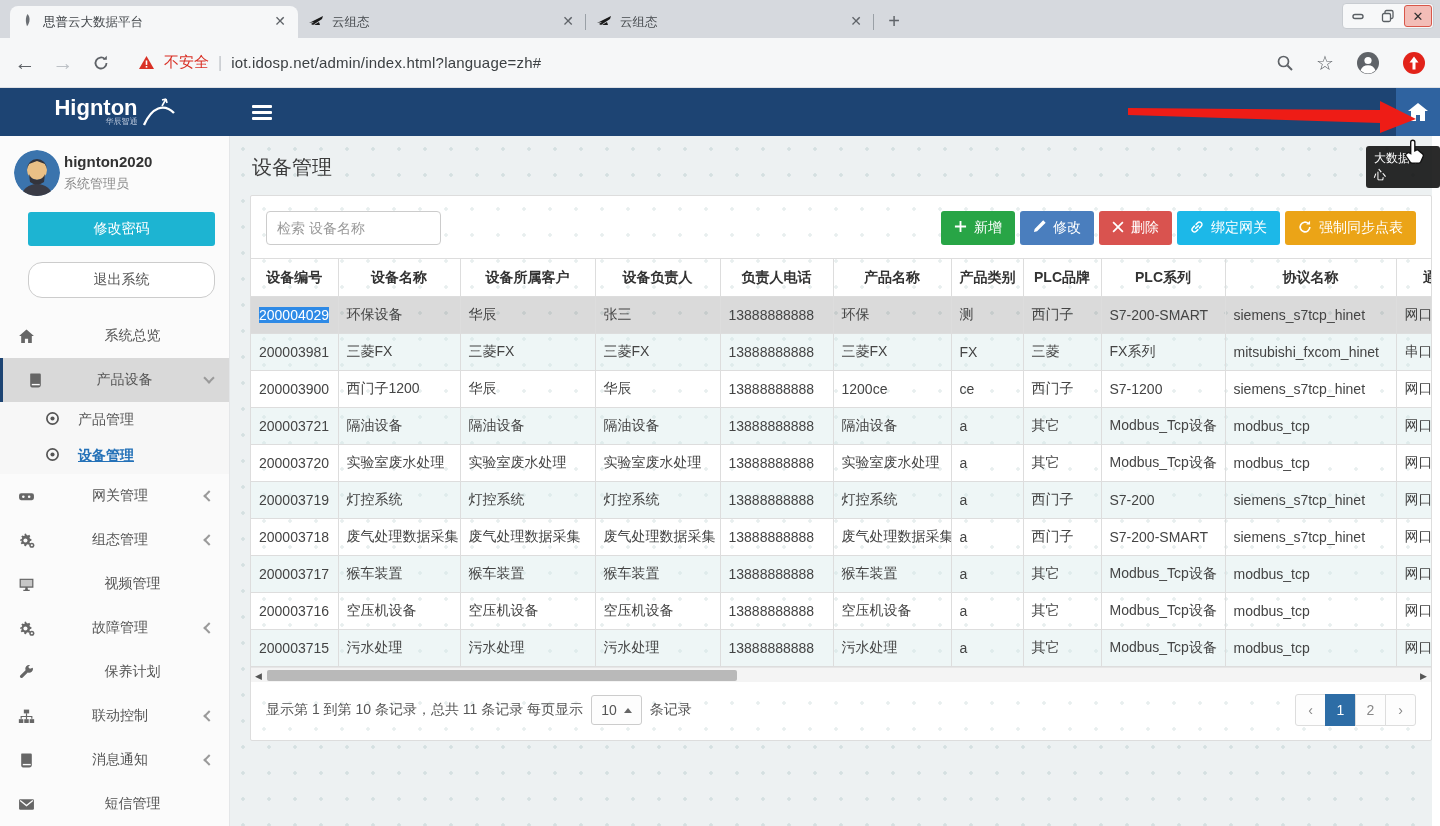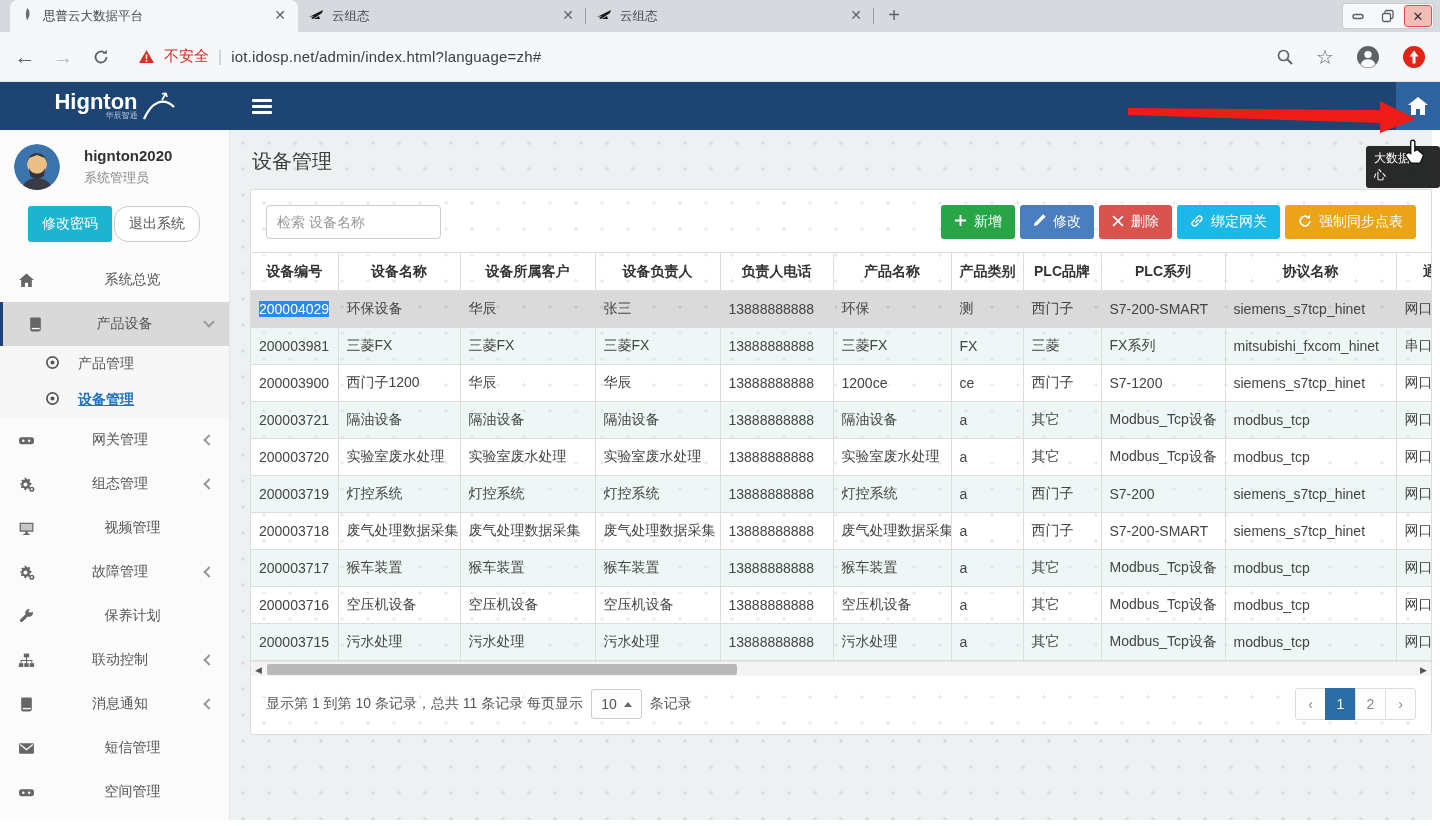--- a/index.html
+++ b/index.html
@@ -1,20 +1,20 @@
 <!DOCTYPE html>
 <html><head>
 <meta charset="utf-8">
 <style>
   * { box-sizing: border-box; margin: 0; padding: 0; }
   html,body { width:1440px; height:826px; overflow:hidden; }
   body { font-family:"Liberation Sans","DejaVu Sans",sans-serif; font-size:14px; color:#444; background:#fff; position:relative; }
 
   
-  .tabstrip { height:32px; background:#d6d9de; display:flex; align-items:flex-end; position:relative; }
+  .tabstrip { height:38px; background:#d6d9de; display:flex; align-items:flex-end; position:relative; }
   .tabs { display:flex; align-items:flex-end; padding-left:10px; height:100%; }
   .tab { width:288px; height:32px; display:flex; align-items:center; padding:0 10px; gap:8px;
          color:#45494d; font-size:12.5px; position:relative; }
   .tab.active { background:#f6f7f8; border-radius:8px 8px 0 0; }
   .tab:not(.active) .tab-sep { position:absolute; right:0; top:8px; height:16px; width:1px; background:#9aa0a6; }
   .tab-title { flex:1; white-space:nowrap; overflow:hidden; }
   .tab-close { width:16px; height:16px; line-height:15px; text-align:center; color:#5f6368; font-size:14px; border-radius:8px; }
   .newtab-btn { width:28px; height:28px; margin:0 0 2px 6px; font-size:20px; color:#5f6368; text-align:center; line-height:26px; }
   .win-controls { position:absolute; right:6px; top:3px; display:flex; background:#f7f8f9; border:1px solid #c8ccd1; border-radius:4px; height:26px; }
   .win-btn { width:30px; display:flex; align-items:center; justify-content:center; }
@@ -42,25 +42,25 @@
   .home-btn { width:44px; background:#2f63a0; display:flex; align-items:center; justify-content:center; }
 
   
   .body-row { display:flex; height:690px; }
   .sidebar { width:230px; background:#fbfbfb; border-right:1px solid #e4e6e8; overflow:hidden; }
   .content { flex:1; background:#edf1f2; padding:14px 8px 0 20px; overflow:hidden; position:relative;
              background-image:radial-gradient(circle, rgba(150,180,180,.28) 1.5px, transparent 2px); background-size:26px 26px; }
   .content::after { content:""; position:absolute; top:0; right:0; bottom:0; width:8px; background:#fff; }
 
   
-  .user-card { display:flex; align-items:center; gap:24px; padding:14px 12px 10px 14px; }
+  .user-card { display:flex; align-items:center; gap:4px; padding:14px 12px 10px 14px; }
   .avatar { width:46px; height:46px; border-radius:50%; overflow:hidden; flex:none; }
   .user-name { font-size:15px; font-weight:bold; color:#333; margin-bottom:5px; }
   .user-role { font-size:13px; color:#8a8a8a; }
-  .user-actions { display:flex; gap:2px; padding:6px 14px 16px 28px; }
+  .user-actions { display:flex; gap:16px; padding:6px 14px 16px 28px;flex-direction:column; }
   .btn-cyan { background:#1db4d2; color:#fff; border:none; border-radius:3px; font-size:14px; padding:8px 14px; }
   .btn-plain { background:#fff; color:#555; border:1px solid #ccc; border-radius:14px; font-size:14px; padding:8px 14px; }
   .menu { list-style:none; }
   .menu-item { display:flex; align-items:center; gap:17px; height:44px; padding:0 16px 0 18px; color:#555; font-size:14px; position:relative;text-align:center; }
   .menu-item .mi-label { flex:1; }
   .menu-item.active-parent { background:#d9d9d9; border-left:3px solid #1d4473; padding-left:24px; }
   .menu-icon { width:17px; height:17px; flex:none; }
   .chev { width:8px; height:8px; border-left:2px solid #9a9a9a; border-bottom:2px solid #9a9a9a; flex:none; }
   .chev.left { transform:rotate(45deg); }
   .chev.down { transform:rotate(-45deg); margin-top:-4px; }

